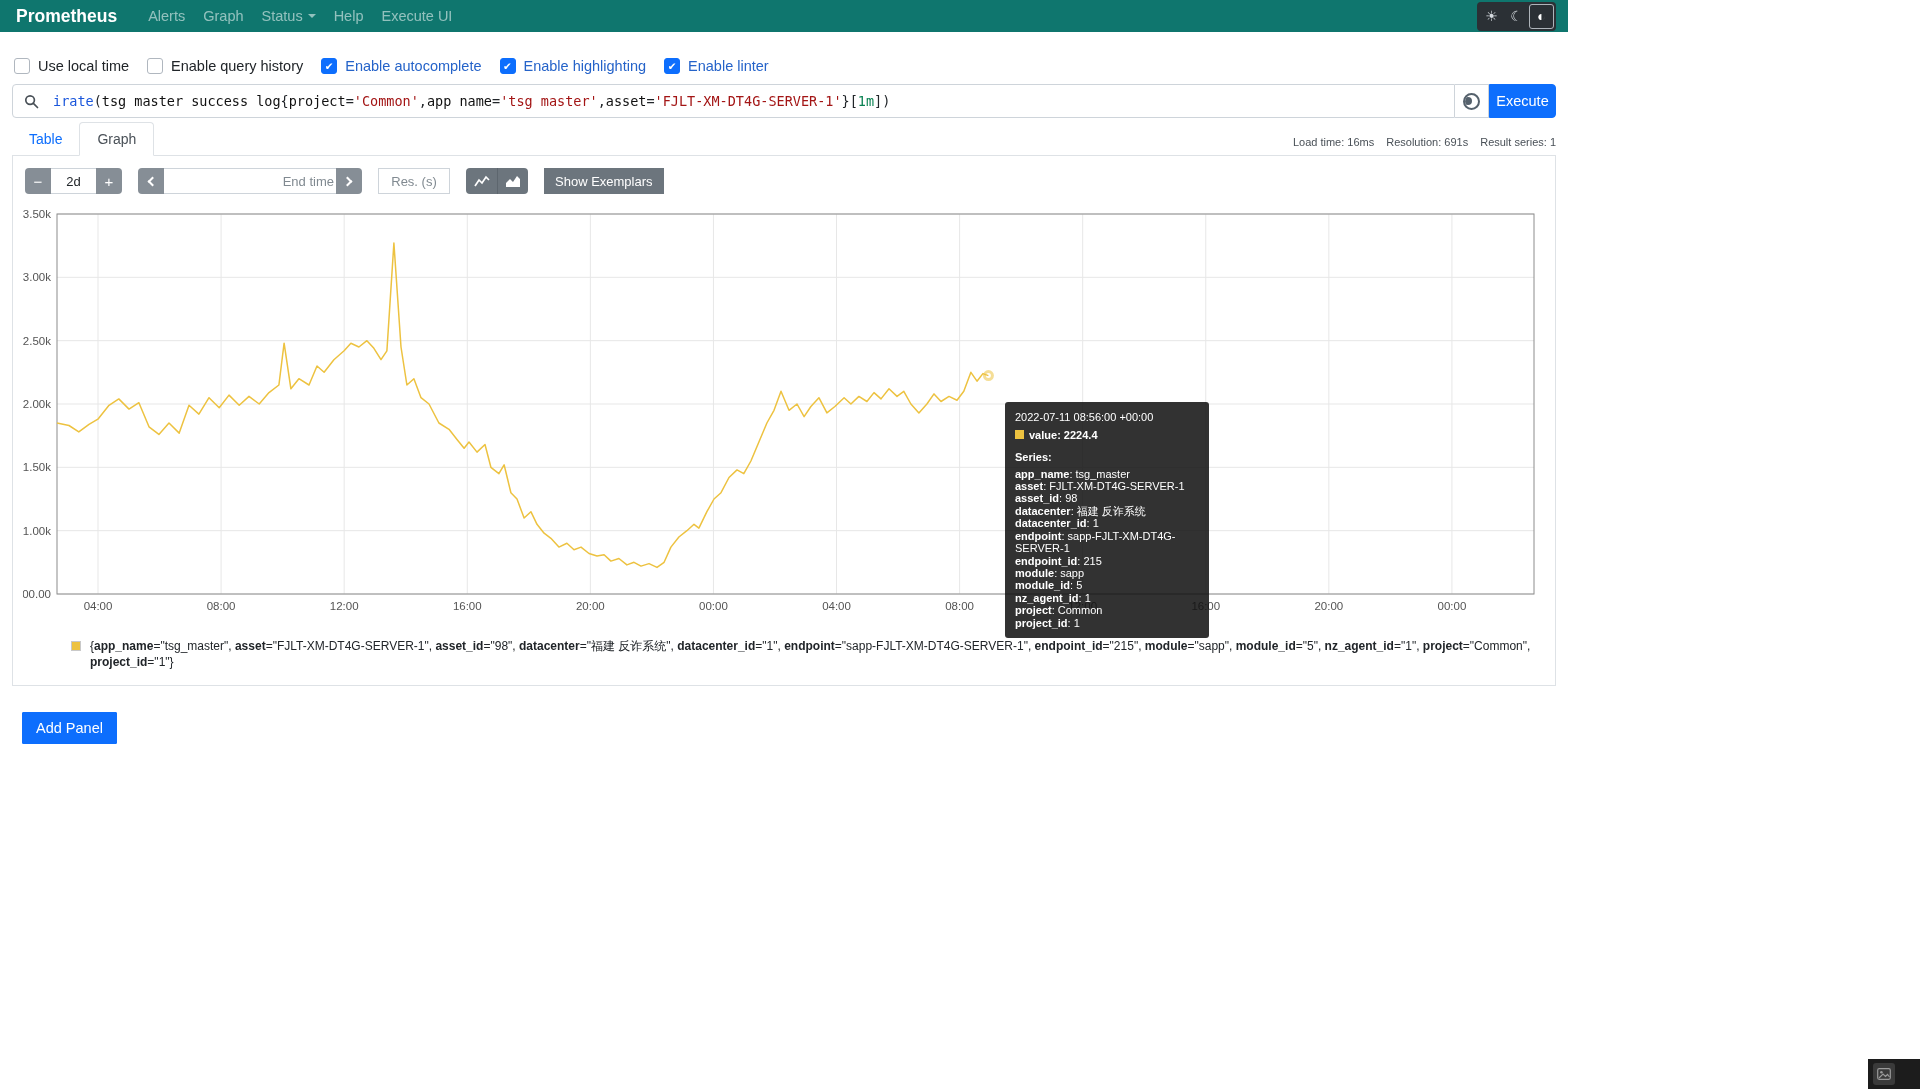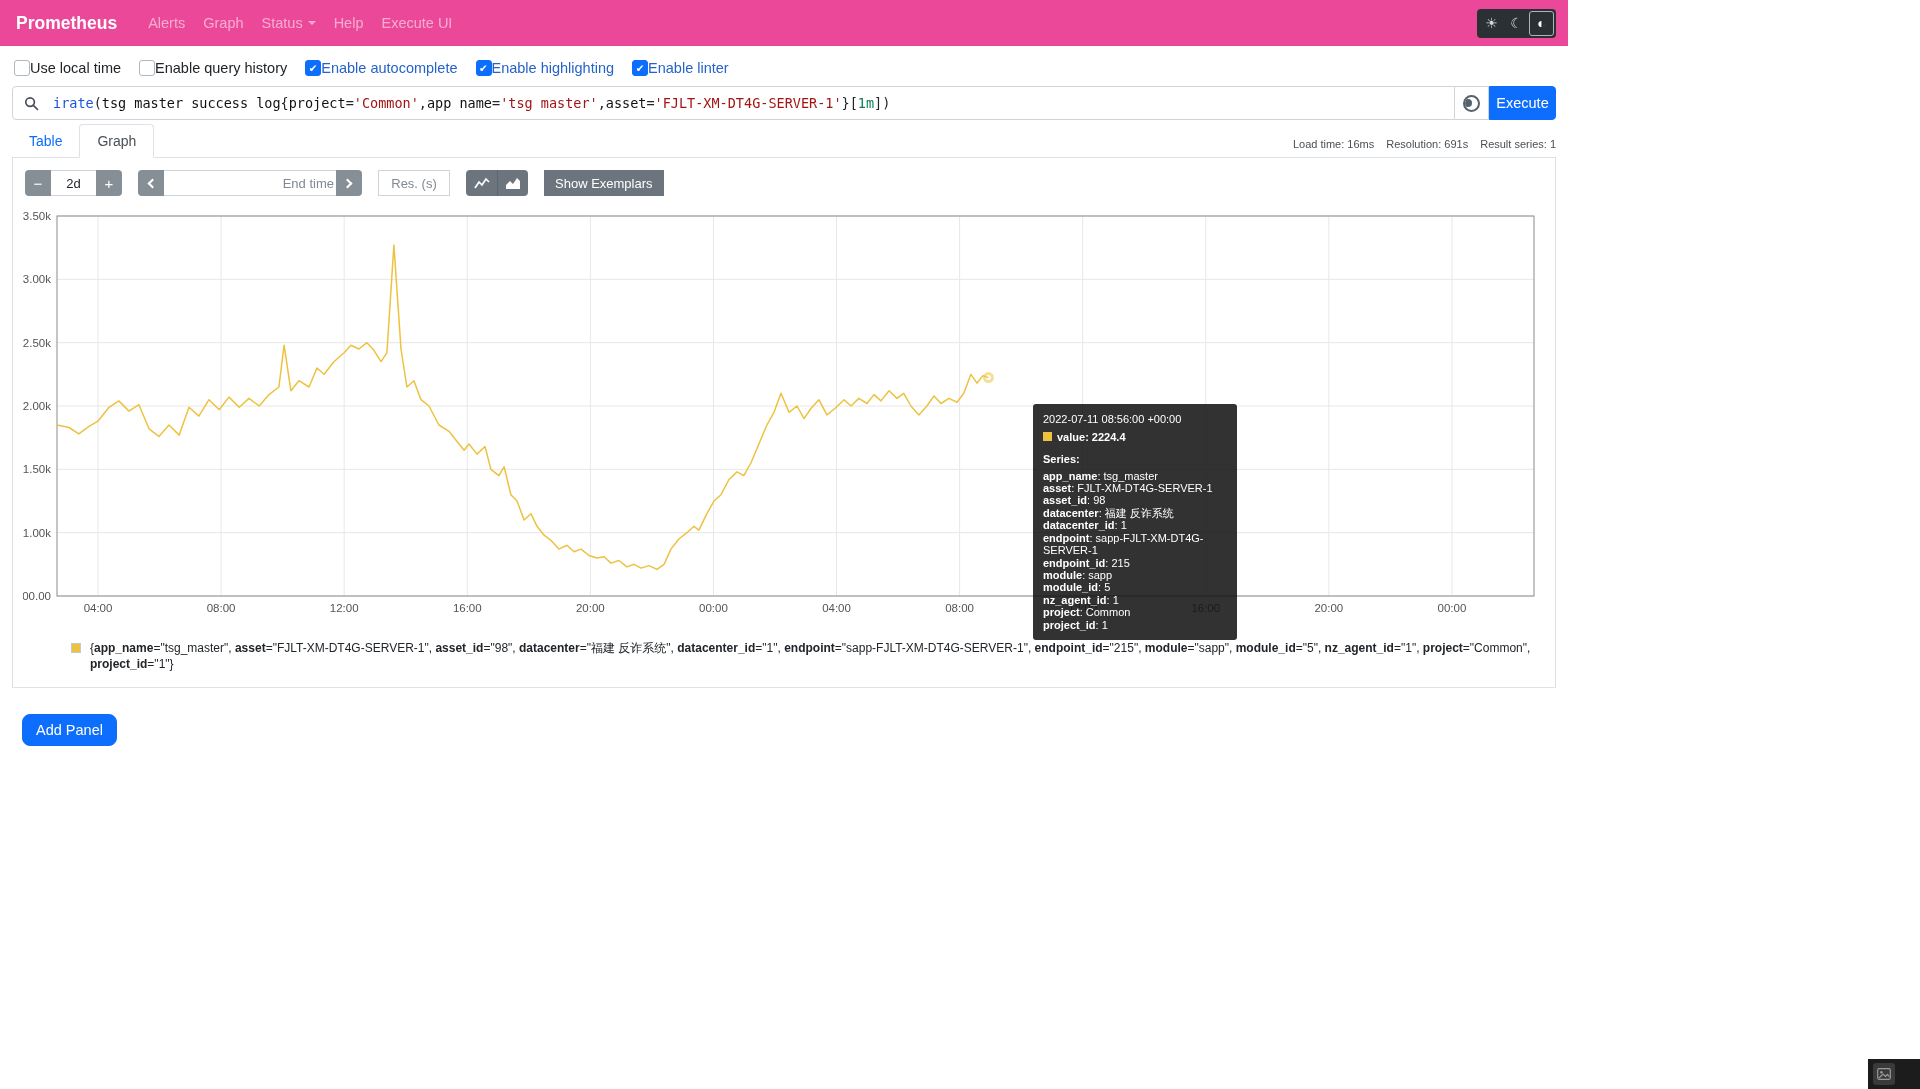--- a/index.html
+++ b/index.html
@@ -5,21 +5,21 @@
   * { box-sizing: border-box; }
   html,body { margin:0; padding:0; }
   body {
     width:1920px; height:1089px; position:relative; overflow:hidden;
     background:#fff; font-family:"Liberation Sans", sans-serif; color:#212529;
   }
   .page { width:1568px; position:relative; }
 
   
   .navbar {
-    height:46px; background:#ec4899; display:flex; align-items:center;
+    height:32px; background:#0f766e; display:flex; align-items:center;
     padding:0 12px 0 16px;
   }
   .brand { color:#fff; font-size:17.5px; font-weight:600; margin-right:22px; cursor:pointer; }
   .nav-link {
     color:rgba(255,255,255,.55); font-size:14.5px; padding:0 9px; cursor:pointer;
     text-decoration:none; display:inline-flex; align-items:center;
   }
   .caret {
     display:inline-block; margin-left:5px; width:0; height:0;
     border-left:4px solid transparent; border-right:4px solid transparent;
@@ -27,21 +27,21 @@
   }
   .theme-group { margin-left:auto; display:flex; background:#2b3035; border-radius:4px; padding:2px; }
   .theme-btn {
     width:25px; height:25px; display:flex; align-items:center; justify-content:center;
     color:#d4d9de; font-size:14px; cursor:pointer; border:1px solid transparent; border-radius:3px;
   }
   .theme-btn.active { border-color:#aeb4ba; color:#fff; }
 
   
   .opts { display:flex; align-items:center; gap:18px; padding:14px 12px 8px 14px; }
-  .chk-item { display:flex; align-items:flex-end; gap:0; cursor:pointer; }
+  .chk-item { display:flex; align-items:flex-end; gap:8px; cursor:pointer;margin-top:12px; }
   .chk-box {
     width:16px; height:16px; border:1px solid #b0b7bf; border-radius:3px; background:#fff;
     display:flex; align-items:center; justify-content:center; font-size:10.5px; color:#fff;
   }
   .chk-box.checked { background:#0d6efd; border-color:#0d6efd; }
   .chk-label { font-size:14.5px; color:#212529; }
   .chk-label.on { color:#2563c9; }
 
   
   .query-row { display:flex; margin:2px 12px 4px 12px; height:34px; }
@@ -109,41 +109,41 @@
   .btn-exemplars {
     height:26px; padding:0 11px; background:#6c757d; color:#fff; border:none; border-radius:0;
     font-size:13px; cursor:pointer; font-family:inherit;
   }
 
   
   .chart-wrap { position:relative; margin-top:4px; }
   .axis-text { font-family:"Liberation Sans", sans-serif; font-size:11.5px; fill:#545454; }
 
   .tooltip {
-    position:absolute; left:1010px; top:196px; width:204px; background:rgba(16,16,16,.86);
+    position:absolute; left:982px; top:196px; width:204px; background:rgba(16,16,16,.86);
     color:#fff; border-radius:3px; padding:8px 10px 9px 10px; font-size:11px; line-height:1.32;
     pointer-events:none; z-index:5;
   }
   .tt-date { margin-bottom:3px; }
   .tt-value { font-weight:bold; margin-bottom:8px; display:flex; align-items:center; gap:5px; }
   .tt-swatch { width:9px; height:9px; background:#edc240; display:inline-block; }
   .tt-series { font-weight:bold; margin-bottom:3px; }
   .tt-line { line-height:1.13; }
   .tt-line b { font-weight:bold; }
 
   .legend { margin:16px 0 0 48px; display:flex; align-items:flex-start; gap:9px; font-size:12px; color:#212529; cursor:pointer; }
   .legend-swatch { width:10px; height:10px; background:#edc240; border:1px solid #c9c9c9; margin-top:3px; flex:none; }
   .legend-text b { font-weight:bold; }
 
   .remove-row { margin:8px 14px 0 0; text-align:right; }
   .remove-link { color:#0d6efd; font-size:13.5px; text-decoration:none; cursor:pointer; }
 
   .add-panel-btn {
     margin:26px 0 0 22px; background:#0d6efd; border:1px solid #0d6efd; color:#fff;
-    font-size:14.5px; padding:7px 13px; border-radius:8px; cursor:pointer; font-family:inherit;
+    font-size:14.5px; padding:7px 13px; border-radius:1px; cursor:pointer; font-family:inherit;
   }
 
   
   .corner-overlay {
     position:absolute; right:0; bottom:0; width:52px; height:30px; background:#1c1c1c;
     display:flex; align-items:center; justify-content:flex-start; padding-left:5px;
   }
   .corner-overlay .pic {
     width:22px; height:22px; background:#3a3a3a; border-radius:3px;
     display:flex; align-items:center; justify-content:center;

